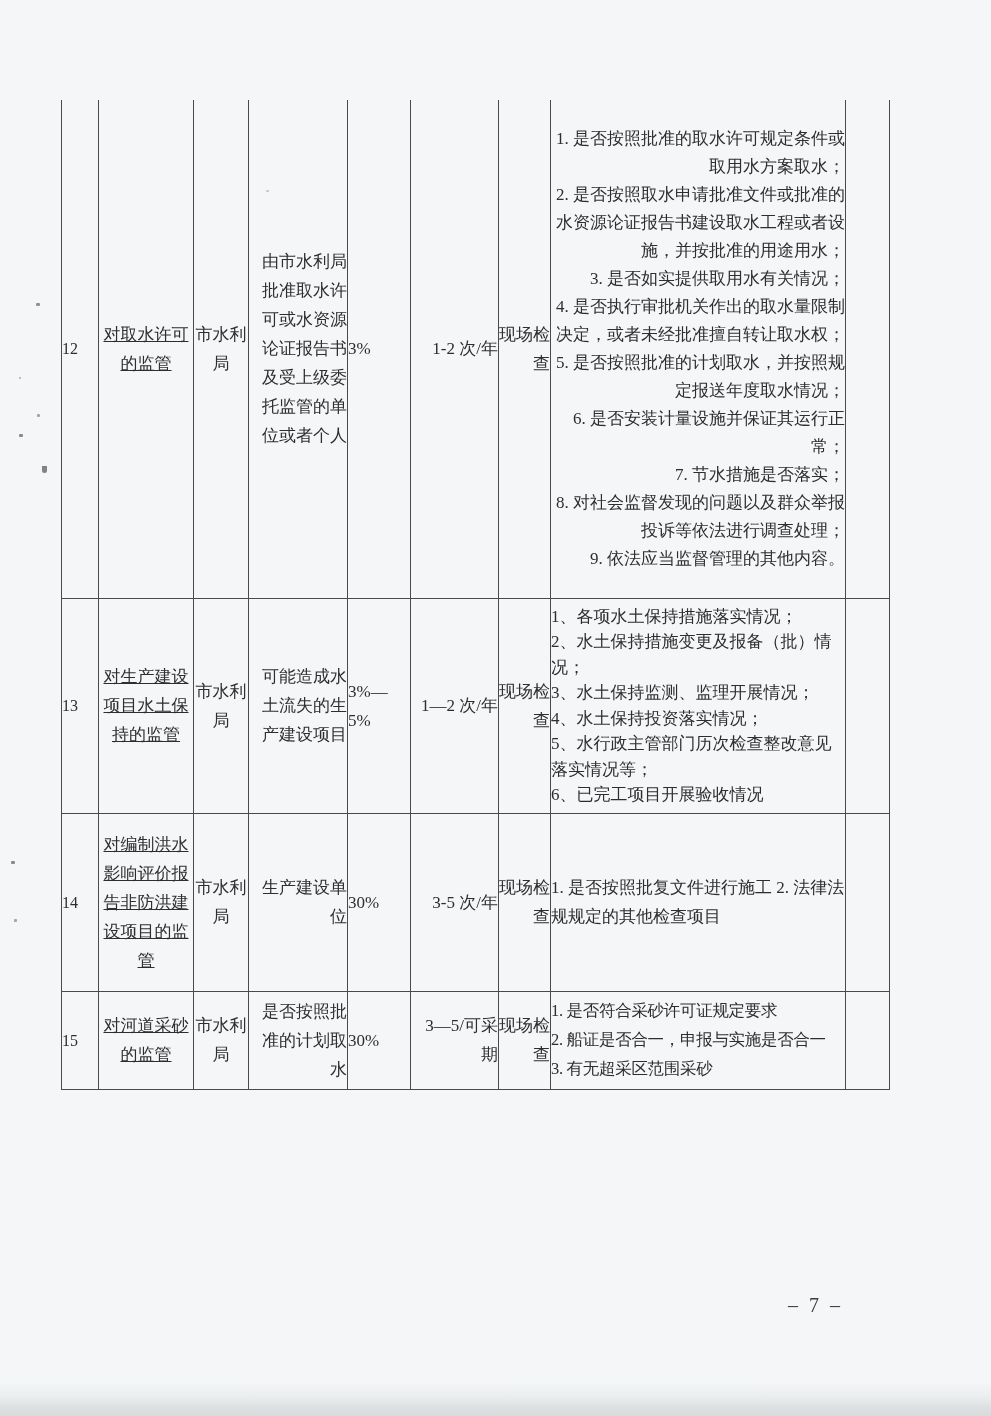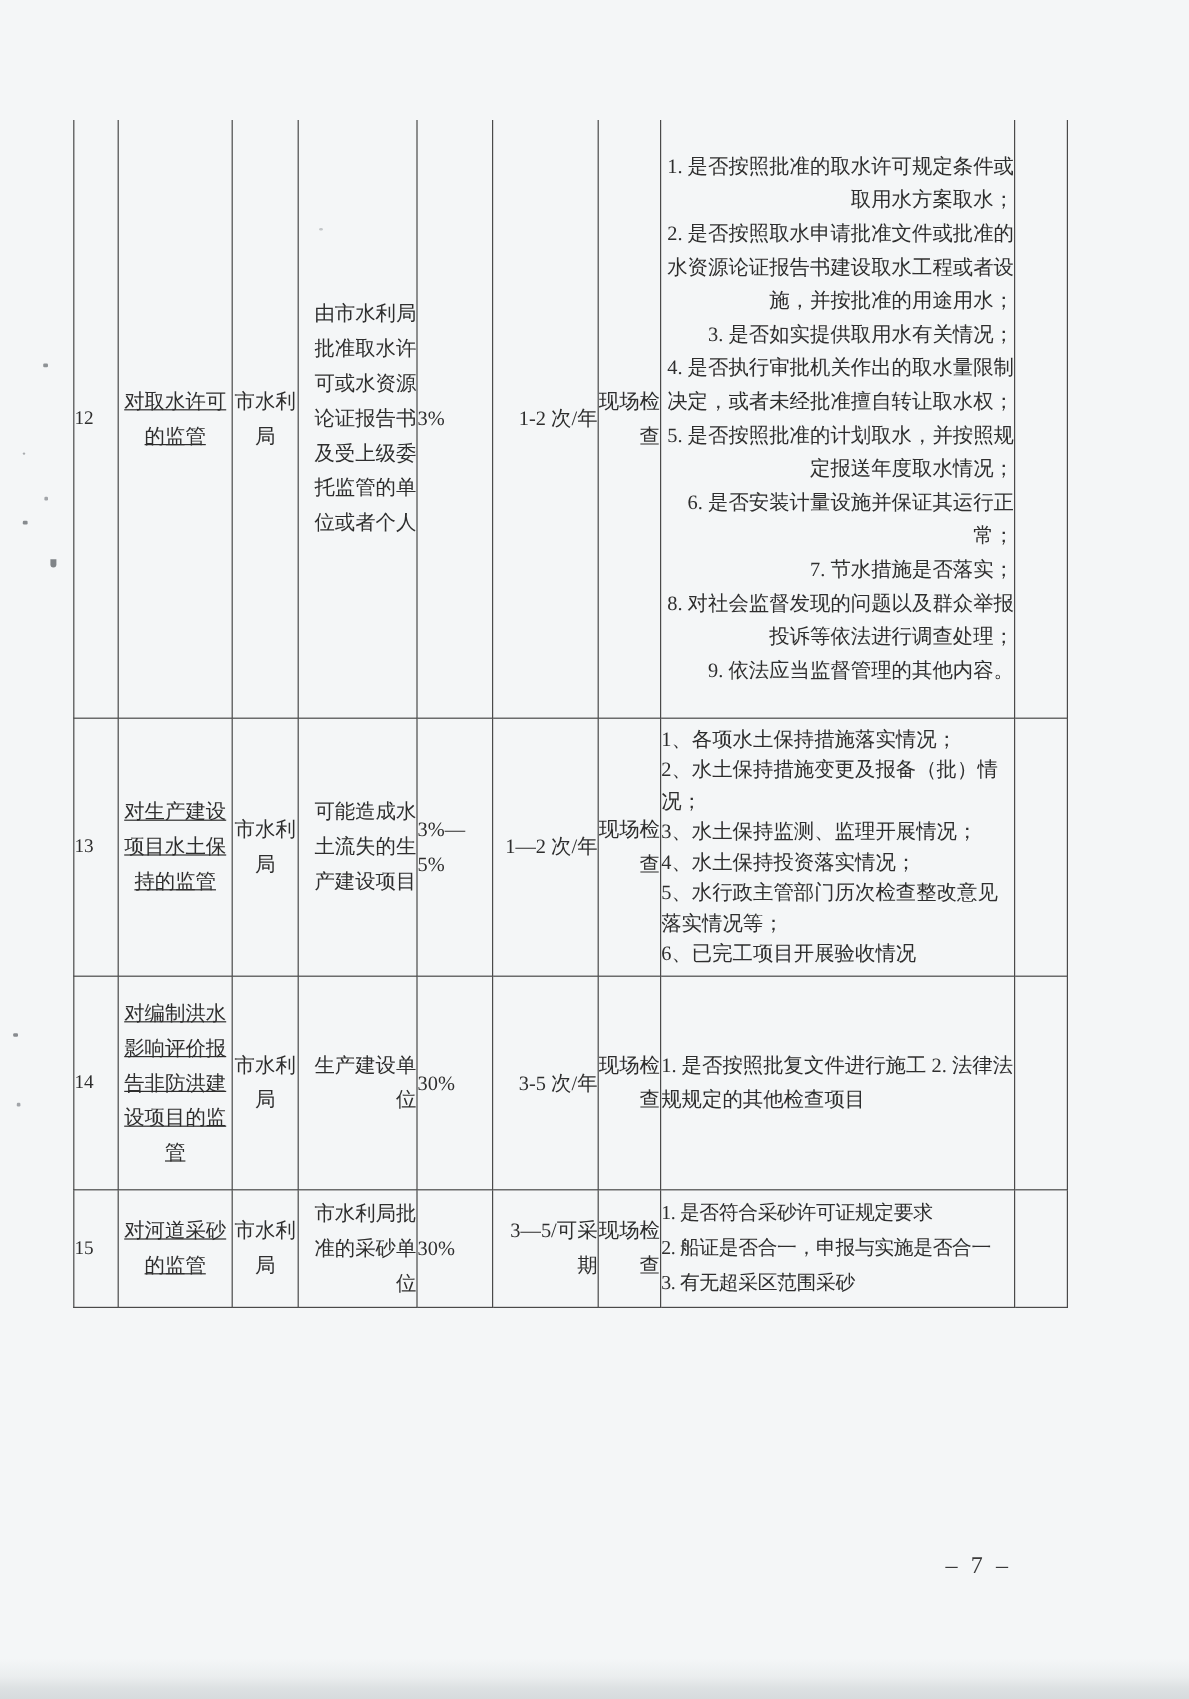--- a/index.html
+++ b/index.html
@@ -145,21 +145,21 @@
         <td class="c-ratio">30%</td>
         <td class="c-freq">3-5 次/年</td>
         <td class="c-method">现场检查</td>
         <td class="c-content">1. 是否按照批复文件进行施工 2. 法律法规规定的其他检查项目</td>
         <td class="c-empty"></td>
       </tr>
       <tr class="row-15">
         <td class="c-num">15</td>
         <td class="c-item">对河道采砂的监管</td>
         <td class="c-dept">市水利局</td>
-        <td class="c-target">市水利局批准的采砂单位</td>
+        <td class="c-target">是否按照批准的计划取水</td>
         <td class="c-ratio">30%</td>
         <td class="c-freq">3—5/可采期</td>
         <td class="c-method">现场检查</td>
         <td class="c-content">1. 是否符合采砂许可证规定要求
 2. 船证是否合一，申报与实施是否合一
 3. 有无超采区范围采砂</td>
         <td class="c-empty"></td>
       </tr>
     </tbody>
   </table>

